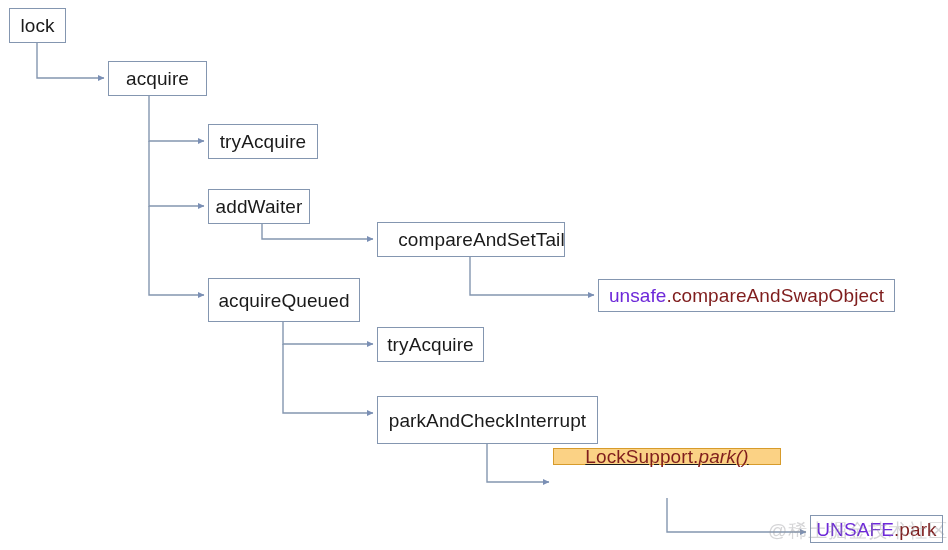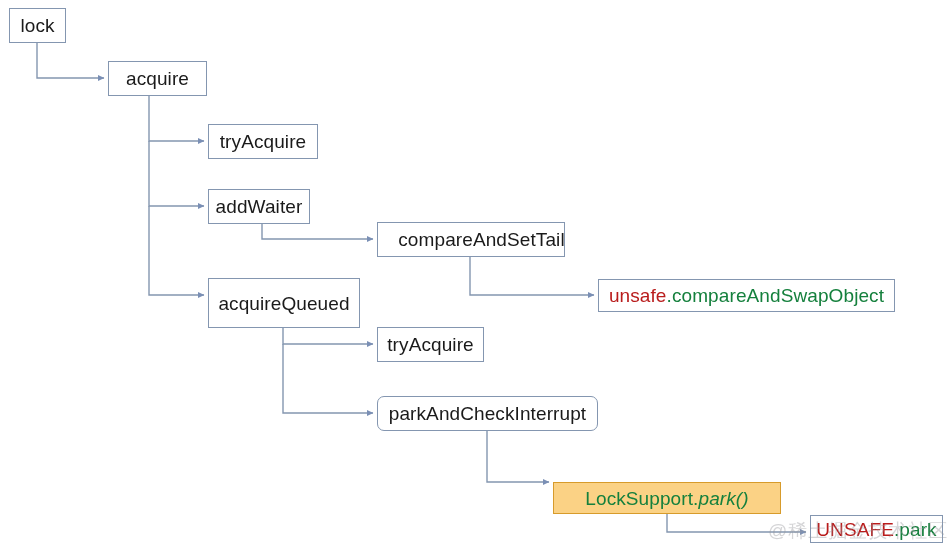--- a/index.html
+++ b/index.html
@@ -42,24 +42,24 @@
     padding: 0 9px;
   }
   .node-highlight {
     background: #fbd285;
     border: 1px solid #d79b2b;
   }
   .node-text {
     display: inline-block;
   }
   .tok-red {
-    color: #b91c1c;
+    color: #6d28d9;
   }
   .tok-dark {
-    color: #15803d;
+    color: #7f1d1d;
   }
   .tok-italic {
     font-style: italic;
   }
   .watermark {
     position: absolute;
     color: rgba(150, 150, 155, 0.40);
     font-size: 19px;
     letter-spacing: 1px;
     white-space: nowrap;
@@ -97,36 +97,36 @@
       </div>
       <div class="node" style="left: 108px; top: 61px; width: 99px; height: 35px; border-color: rgb(132, 150, 176);">
         <span class="node-text">acquire</span>
       </div>
       <div class="node" style="left: 208px; top: 124px; width: 110px; height: 35px; border-color: rgb(132, 150, 176);">
         <span class="node-text">tryAcquire</span>
       </div>
       <div class="node" style="left: 208px; top: 189px; width: 102px; height: 35px; border-color: rgb(132, 150, 176);">
         <span class="node-text">addWaiter</span>
       </div>
-      <div class="node" style="left: 208px; top: 278px; width: 152px; height: 50px; border-color: rgb(132, 150, 176);">
+      <div class="node" style="left: 208px; top: 278px; width: 152px; height: 44px; border-color: rgb(132, 150, 176);">
         <span class="node-text">acquireQueued</span>
       </div>
       <div class="node" style="left: 377px; top: 222px; width: 188px; height: 35px; border-color: rgb(132, 150, 176); padding-left: 30px;">
         <span class="node-text">compareAndSetTail</span>
       </div>
       <div class="node" style="left: 377px; top: 327px; width: 107px; height: 35px; border-color: rgb(132, 150, 176);">
         <span class="node-text">tryAcquire</span>
       </div>
-      <div class="node" style="left: 377px; top: 396px; width: 221px; height: 35px; border-color: rgb(132, 150, 176); border-radius: 7px;">
+      <div class="node" style="left: 377px; top: 396px; width: 221px; height: 48px; border-color: rgb(132, 150, 176);">
         <span class="node-text">parkAndCheckInterrupt</span>
       </div>
       <div class="node" style="left: 598px; top: 279px; width: 297px; height: 33px; border-color: rgb(132, 150, 176);">
         <span class="node-text"><span class="tok-red">unsafe</span><span class="tok-dark">.compareAndSwapObject</span></span>
       </div>
-      <div class="node node-highlight" style="left: 553px; top: 482px; width: 228px; height: 32px; background: rgb(251, 210, 133); border-color: rgb(215, 155, 43);">
+      <div class="node node-highlight" style="left: 553px; top: 448px; width: 228px; height: 17px; background: rgb(251, 210, 133); border-color: rgb(215, 155, 43); text-decoration: underline;">
         <span class="node-text"><span class="tok-dark">LockSupport.</span><span class="tok-dark tok-italic">park()</span></span>
       </div>
       <div class="node" style="left: 810px; top: 515px; width: 133px; height: 28px; border-color: rgb(132, 150, 176);">
         <span class="node-text"><span class="tok-red">UNSAFE</span><span class="tok-dark">.park</span></span>
       </div>
     </div>
 
   <div class="watermark" style="left: 768px; top: 531px; transform: translateY(-50%);">@稀土掘金技术社区</div>
 
 </div>

